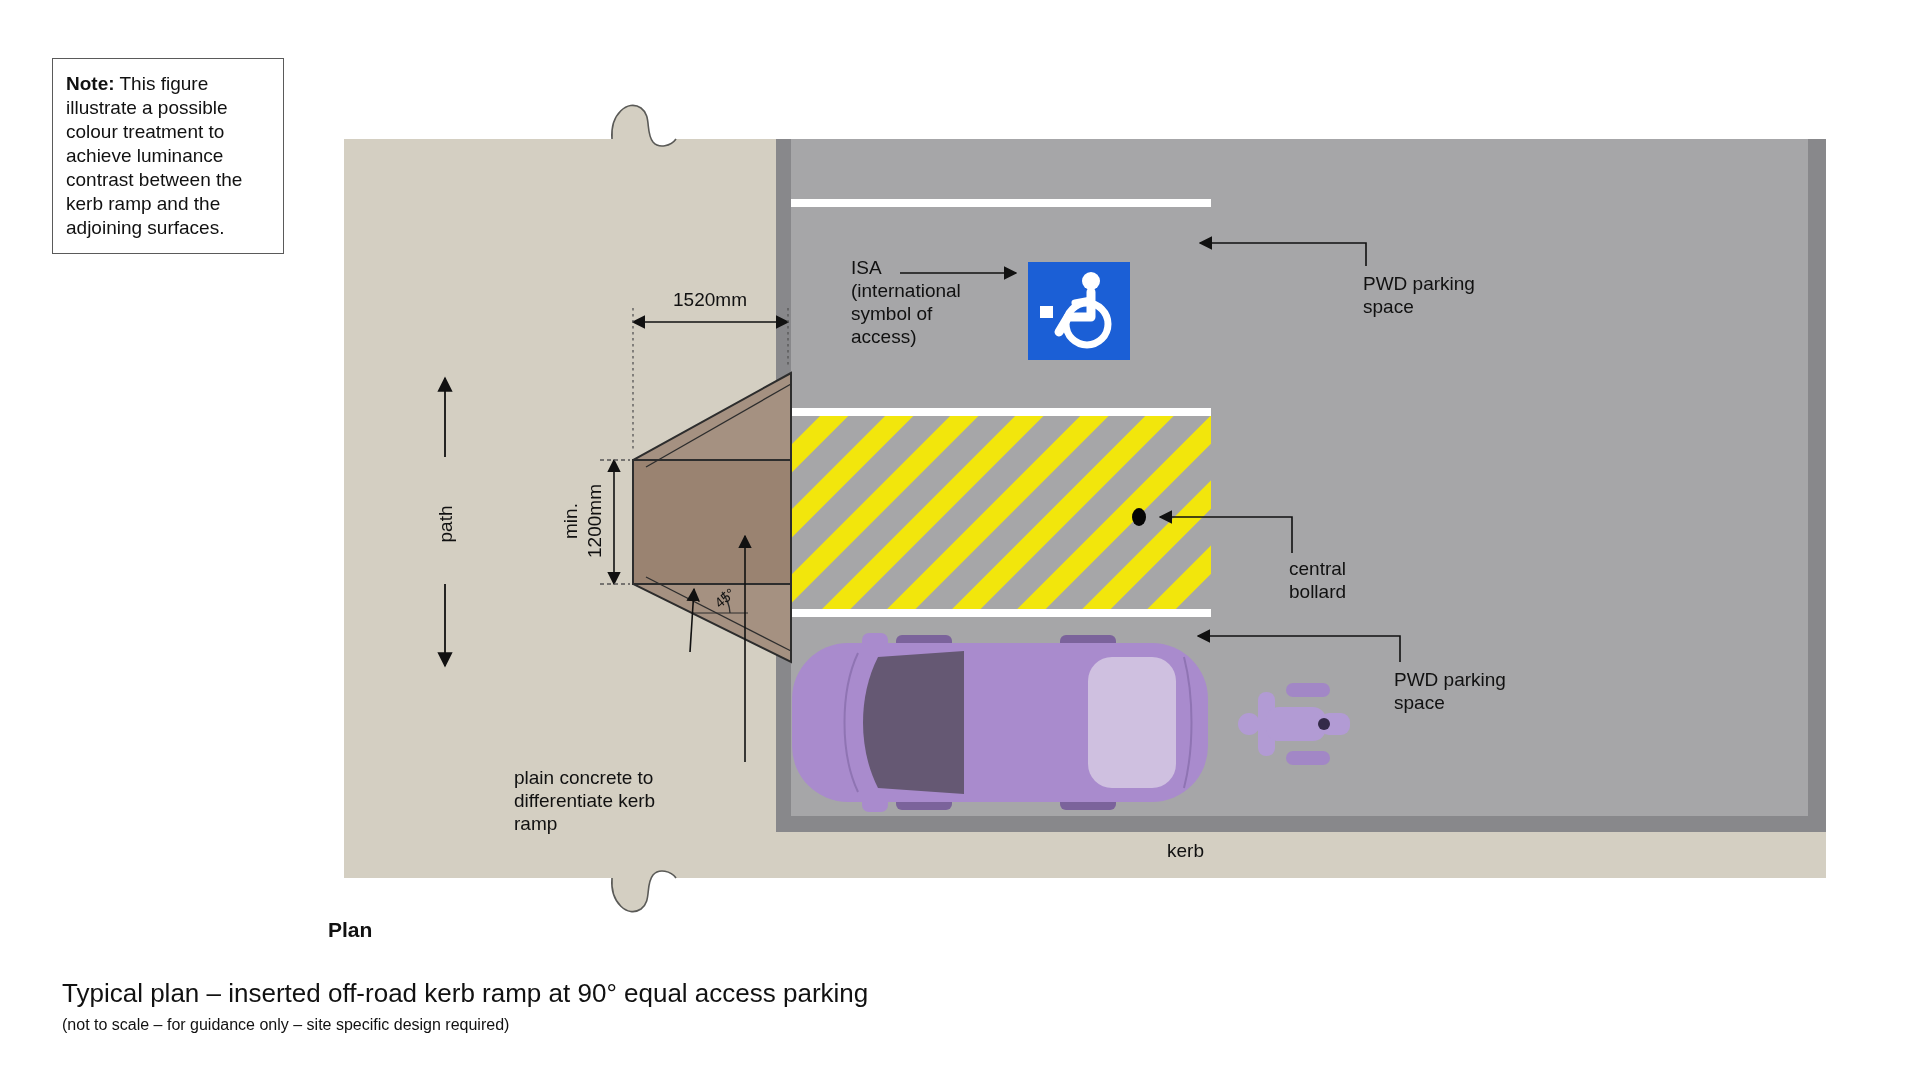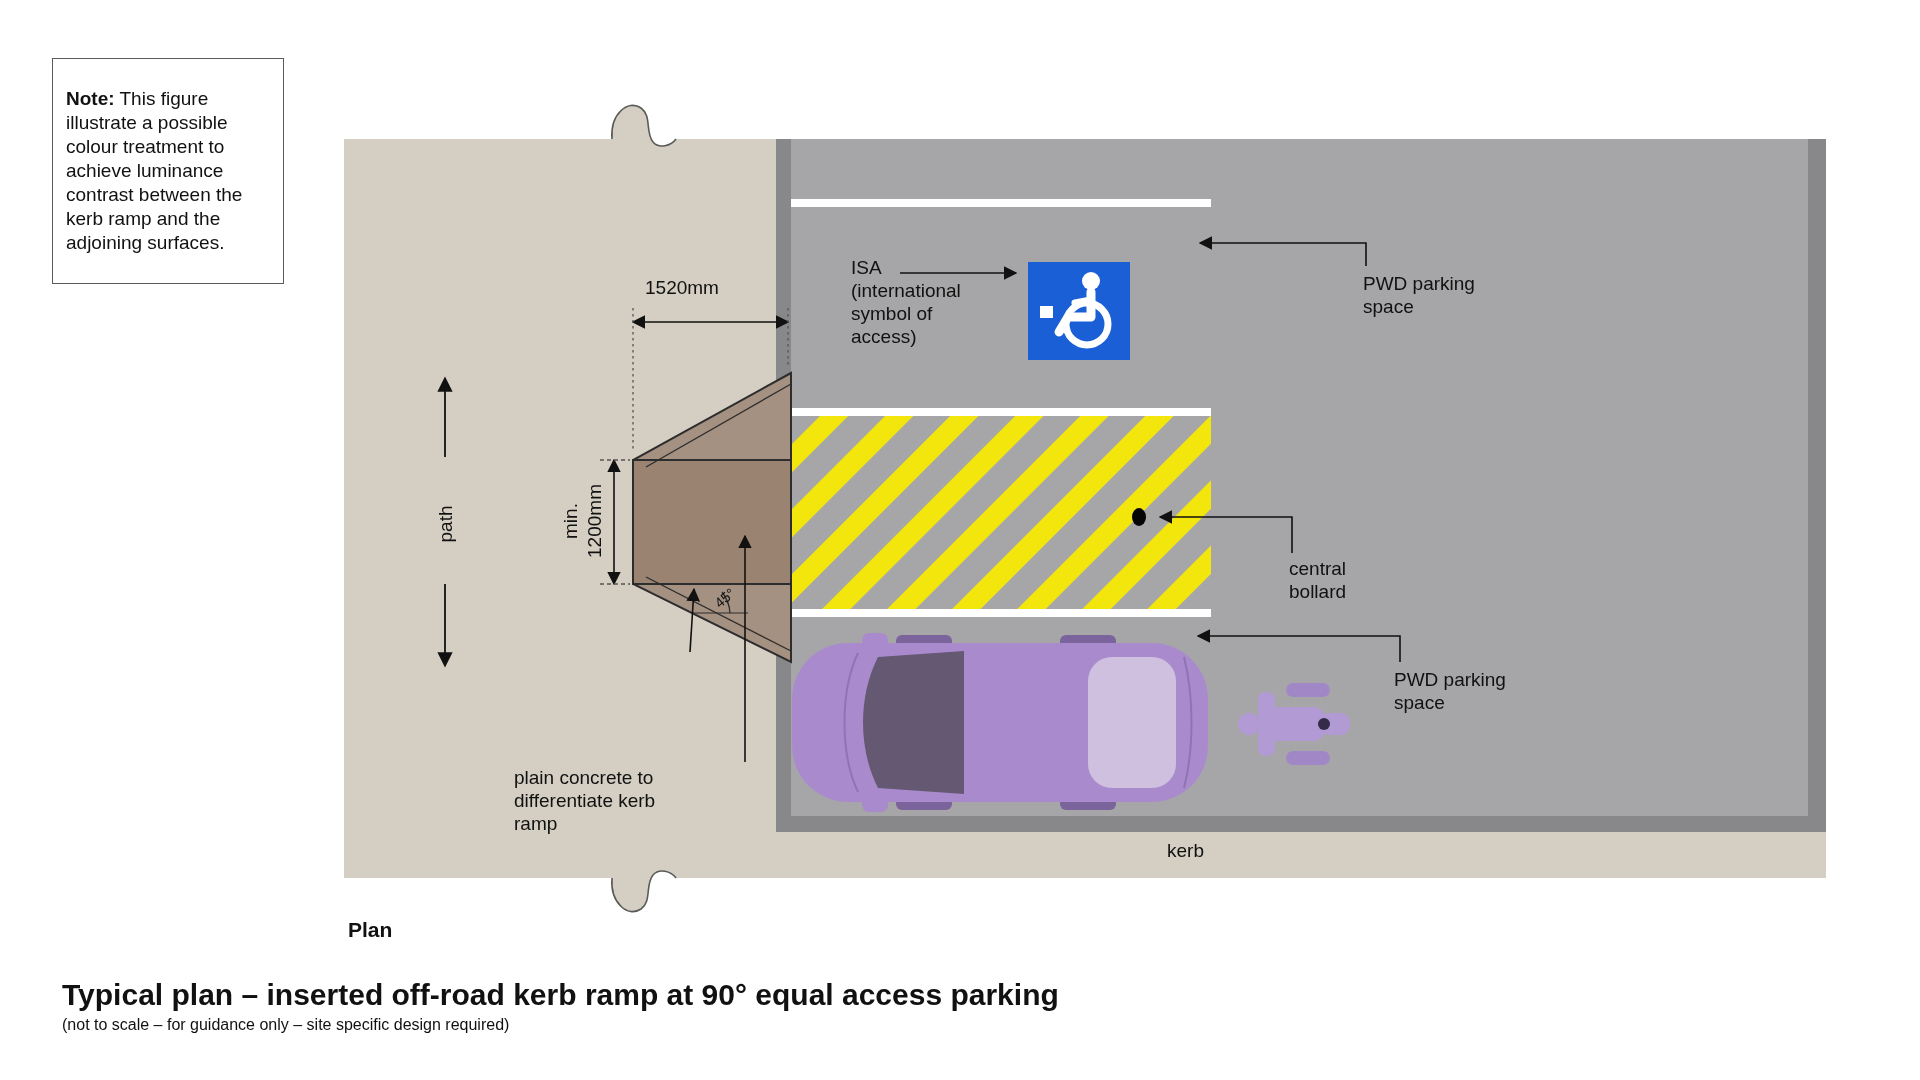--- a/index.html
+++ b/index.html
@@ -5,23 +5,23 @@
   * { margin:0; padding:0; box-sizing:border-box; }
   html,body { background:#fff; }
   body { font-family:"Liberation Sans", sans-serif; color:#111; }
   .stage { position:relative; width:1920px; height:1080px; background:#fff; overflow:hidden; }
   .stage > svg { position:absolute; left:0; top:0; }
   .lbl { position:absolute; font-size:19px; line-height:23px; color:#111; }
   .ml  { white-space:pre-line; }
   .rot { transform:rotate(-90deg); transform-origin:center center; text-align:center; height:22px; }
   .rot45 { transform:rotate(-40deg); transform-origin:center center; text-align:center; height:20px; font-size:14px; }
   .note-box { position:absolute; left:52px; top:58px; width:232px; border:1.5px solid #5a5a5a;
-              padding:28px 13px; font-size:19px; line-height:24px; background:#fff; }
-  .caption-plan  { position:absolute; left:348px; top:918px; font-size:21px; font-weight:bold; }
-  .caption-title { position:absolute; left:62px;  top:978px; font-size:30px; font-weight:bold; }
+              padding:13px 13px; font-size:19px; line-height:24px; background:#fff; }
+  .caption-plan  { position:absolute; left:328px; top:918px; font-size:21px; font-weight:bold; }
+  .caption-title { position:absolute; left:62px;  top:978px; font-size:26px; font-weight:normal; }
   .caption-sub   { position:absolute; left:62px;  top:1016px; font-size:16px; }
 </style>
 </head>
 <body>
 
 <div class="stage">
 
   <svg width="1920" height="1080" viewBox="0 0 1920 1080">
     <defs>
       <pattern id="hatch" width="46" height="46" patternUnits="userSpaceOnUse" patternTransform="rotate(45)">
@@ -137,21 +137,21 @@
   <div class="lbl ml" style="left:1289px;top:557px;text-align:right;">central
 bollard</div>
   <div class="lbl ml" style="left:1394px;top:668px;">PWD parking
 space</div>
   <div class="lbl" style="left:1104px;top:839px;width:100px;text-align:right;">kerb</div>
   <div class="lbl ml" style="left:514px;top:766px;">plain concrete to
 differentiate kerb
 ramp</div>
   <div class="lbl rot" style="left:395px;top:513px;width:100px;">path</div>
 
-  <div class="lbl" style="left:645px;top:276px;width:130px;text-align:left;">1520mm</div>
+  <div class="lbl" style="left:645px;top:288px;width:130px;text-align:center;">1520mm</div>
   <div class="lbl rot" style="left:534px;top:510px;width:120px;">1200mm</div>
   <div class="lbl rot" style="left:540px;top:510px;width:60px;">min.</div>
   <div class="lbl rot45" style="left:694px;top:587px;width:60px;">45°</div>
 
   <div class="caption-plan">Plan</div>
   <div class="caption-title">Typical plan – inserted off-road kerb ramp at 90° equal access parking</div>
   <div class="caption-sub">(not to scale – for guidance only – site specific design required)</div>
 
 </div>
 

